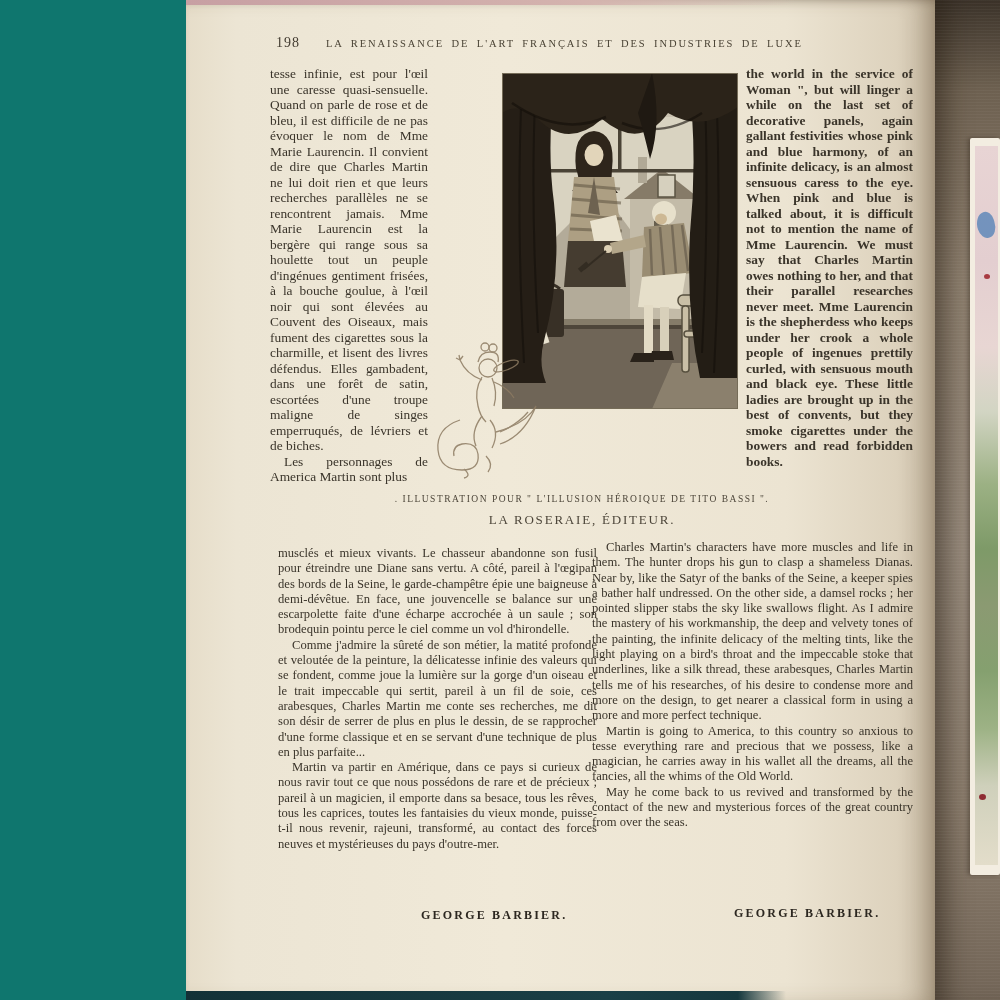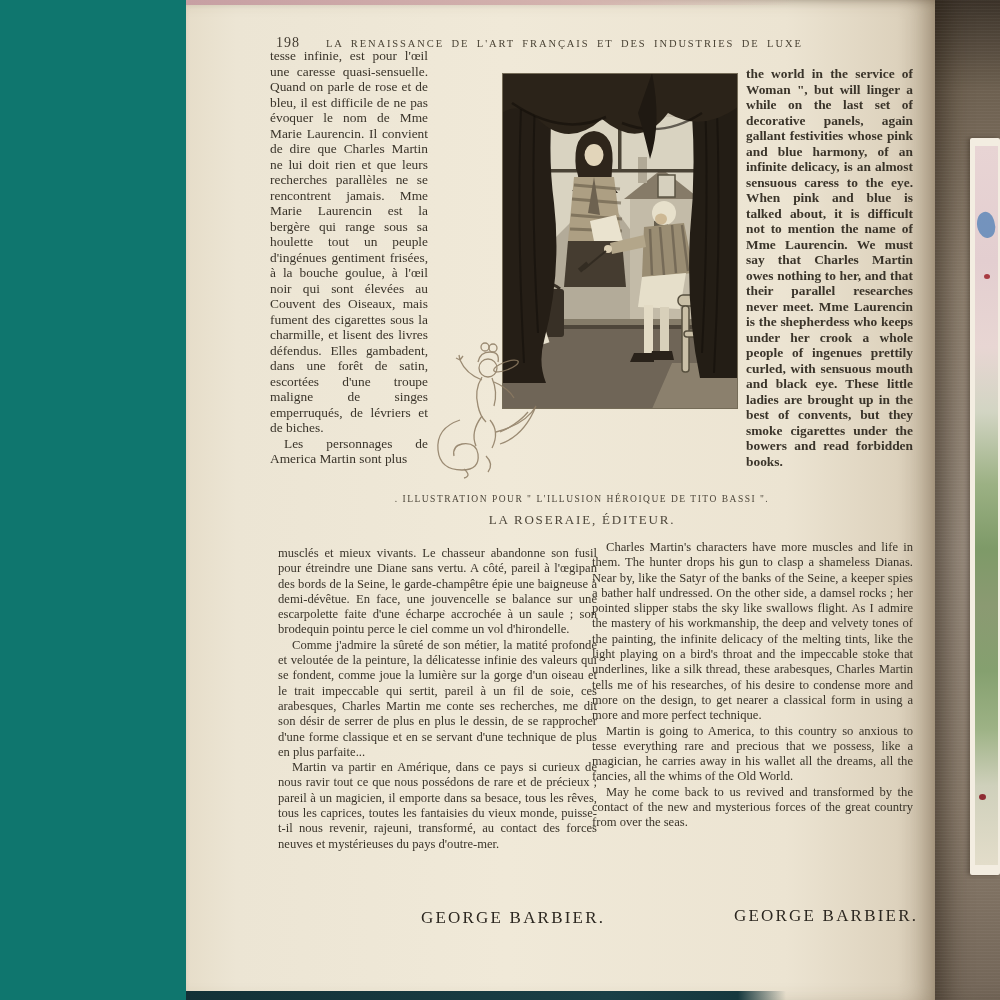--- a/index.html
+++ b/index.html
@@ -11,25 +11,25 @@
         box-shadow:inset -16px 0 24px -10px rgba(90,70,45,.45), inset 0 6px 10px -6px rgba(60,40,30,.35);}
   .pagenum{position:absolute;left:90px;top:35px;font-size:14px;letter-spacing:1px;color:#423b30;}
   .runtitle{position:absolute;left:140px;top:38px;width:520px;
             font-size:10.5px;letter-spacing:1.9px;word-spacing:3px;color:#4a4335;white-space:nowrap;}
   
   .col{position:absolute;text-align:justify;color:#3a342a;overflow:hidden;}
   .col p{margin:0;}
   .col p.indent{text-indent:14px;}
   .narrow{font-size:13.4px;line-height:15.5px;}
   .wide{font-size:12.6px;line-height:15.3px;}
-  .nleft{left:84px;top:48px;width:158px;height:480px;}
+  .nleft{left:84px;top:66px;width:158px;height:480px;}
   .nright{left:560px;top:66px;width:167px;height:478px;font-weight:bold;}
   .wleft{left:92px;top:546px;width:319px;height:364px;}
   .wright{left:406px;top:540px;width:321px;height:370px;}
-  .sig{position:absolute;font-weight:normal;font-size:17px;letter-spacing:2.2px;color:#2c2720;}
+  .sig{position:absolute;font-weight:bold;font-size:12px;letter-spacing:2.2px;color:#2c2720;}
   .sigL{left:235px;top:908px;}
   .sigR{left:548px;top:906px;}
   
   .illus{position:absolute;left:316px;top:73px;width:236px;height:336px;}
   .cherub{position:absolute;left:244px;top:328px;width:112px;height:152px;}
   .caption{position:absolute;left:186px;width:420px;text-align:center;color:#4d463a;white-space:nowrap;}
   .cap1{top:494px;font-size:9.5px;letter-spacing:1.5px;}
   .cap2{top:512px;font-size:13px;letter-spacing:1.8px;}
   
   .gutter{position:absolute;left:935px;top:0;width:65px;height:1000px;

